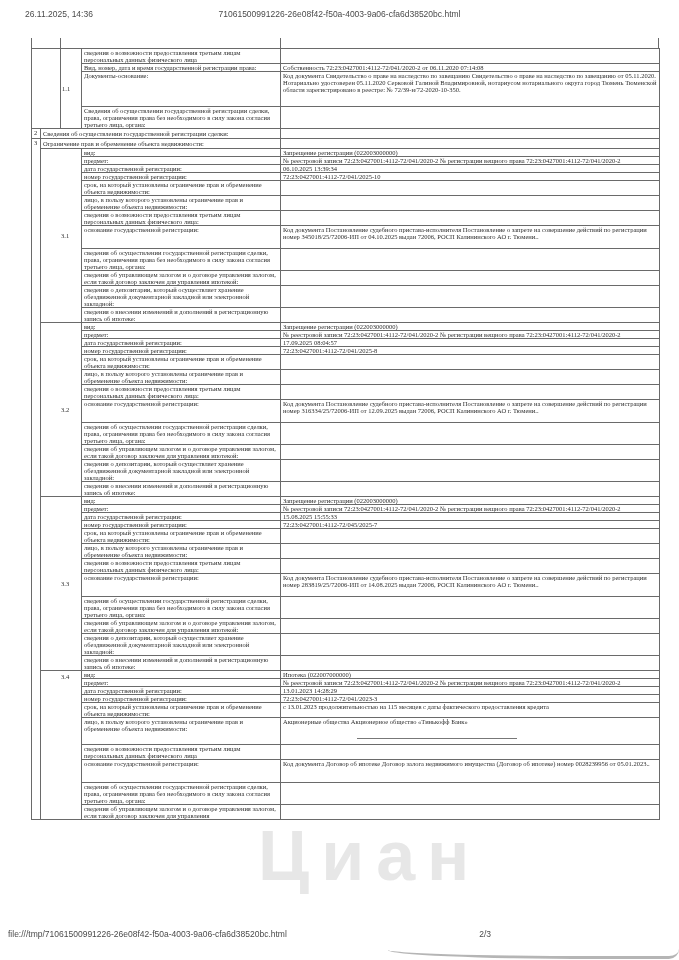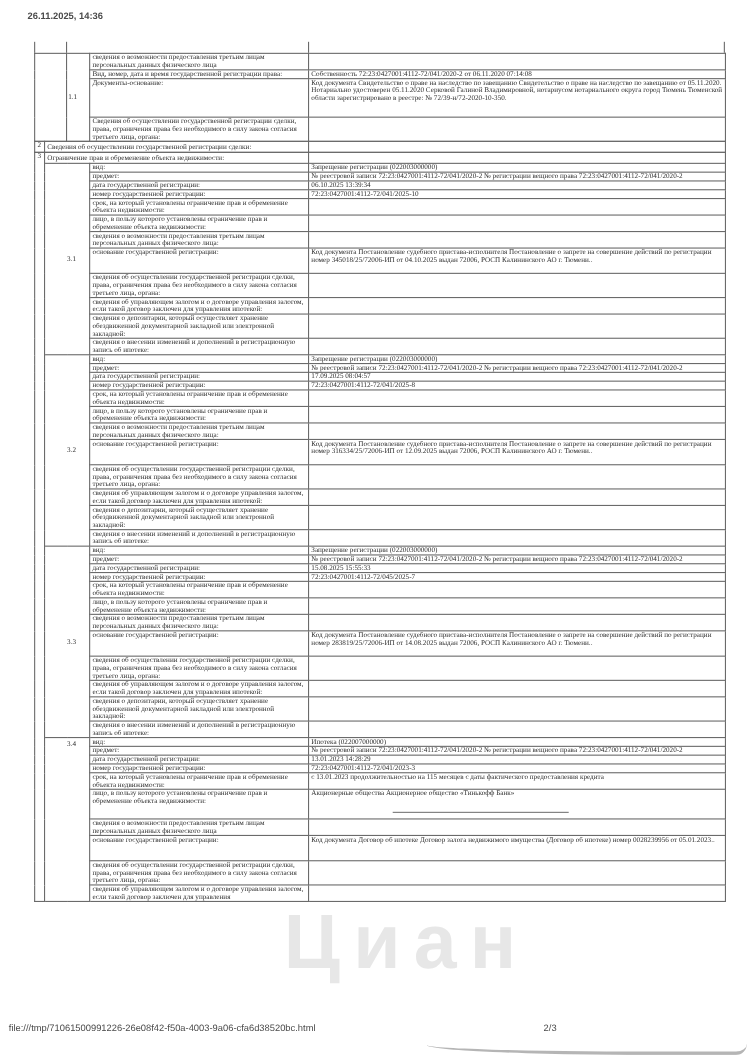--- a/index.html
+++ b/index.html
@@ -1,26 +1,26 @@
 <!DOCTYPE html>
 <html><head>
 <meta charset="utf-8">
 <style>
   html,body{margin:0;padding:0;}
   body{
     width:679px;height:960px;position:relative;background:#ffffff;
     font-family:"Liberation Sans",sans-serif;overflow:hidden;
   }
   
-  .print-header{position:absolute;top:9px;left:0;width:679px;height:12px;font-size:8.5px;color:#4a4a4a;font-weight:bold;}
+  .print-header{position:absolute;top:9px;left:0;width:679px;height:12px;font-size:8.5px;color:#4a4a4a;}
   .ph-date{position:absolute;left:25px;top:0;}
   .ph-file{position:absolute;left:0;top:0;width:679px;text-align:center;}
   .print-footer{position:absolute;top:929px;left:0;width:563px;height:12px;font-size:8.5px;color:#4a4a4a;}
   .pf-url{position:absolute;left:8px;top:0;}
-  .pf-page{position:absolute;right:57px;top:0;text-align:center;}
+  .pf-page{position:absolute;right:72px;top:0;text-align:center;}
   
   .swoosh{position:absolute;left:388px;top:946px;width:291px;height:10px;
     border-bottom:3px solid #8f8f8f;border-radius:0 0 10px 70%;opacity:.65;}
   
   .watermark{position:absolute;left:258px;top:768px;font-size:70px;font-weight:bold;
     letter-spacing:12px;color:rgba(170,170,170,0.28);font-family:"Liberation Sans",sans-serif;
     pointer-events:none;white-space:nowrap;margin-top:48px;}
   
   .doc{position:absolute;left:31px;top:38px;width:630px;}
   .stubs{position:relative;height:10px;}
@@ -37,20 +37,21 @@
   tr.h34 td{height:34px;}
   tr.h22 td{height:22px;}
   tr.h26 td{height:26px;}
   .cell-line{width:160px;margin:13px 0 0 74px;border-top:1px solid #777;}
 </style>
 </head>
 <body>
 
 <div class="print-header">
   <span class="ph-date">26.11.2025, 14:36</span>
+  <span class="ph-file">71061500991226-26e08f42-f50a-4003-9a06-cfa6d38520bc.html</span>
 </div>
 
 <div class="watermark">Циан</div>
 
 <div class="doc">
   <div class="stubs">
     <span style="left:0"></span>
     <span style="left:29px"></span>
     <span style="left:249px"></span>
     <span style="left:627px"></span>

